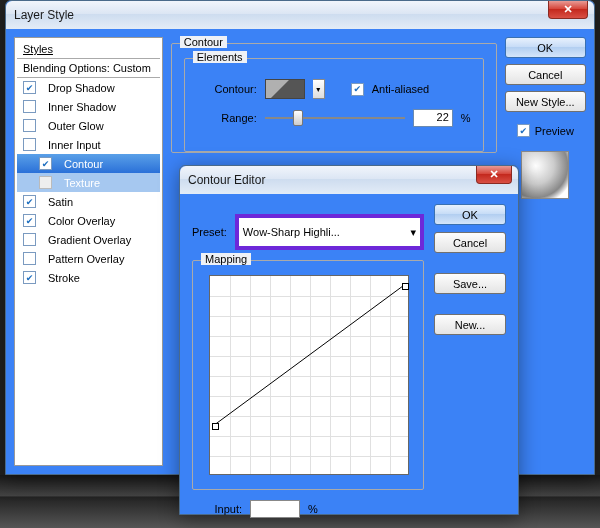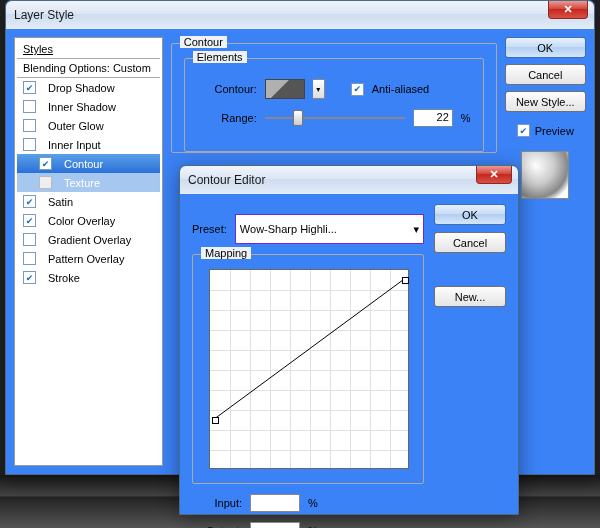--- a/index.html
+++ b/index.html
@@ -39,21 +39,21 @@
   .rcol { width: 85px; display: flex; flex-direction: column; gap: 6px; align-items: stretch; }
   .btn { height: 21px; border: 1px solid #707070; border-radius: 3px; background: linear-gradient(#fdfdfd,#e4e4e4); display: flex; align-items: center; justify-content: center; cursor: default; }
   .btn.primary { background: linear-gradient(#e8f1fd,#c8ddf7 45%,#b0cdf0 46%,#d6e6fa); border-color: #3a70b0; }
   .preview { margin-top: 6px; display: flex; align-items: center; gap: 5px; justify-content: center; }
   .swatch { margin-top: 8px; width: 48px; height: 48px; border: 1px solid #888; align-self: center; background: radial-gradient(circle at 30% 30%,#fff,#ccc 40%,#888 70%,#fff 85%); }
 
   .ce-win { top: 165px; left: 179px; width: 340px; height: 350px; }
   .ce-body { padding: 10px 12px; display: flex; gap: 10px; height: calc(100% - 28px); }
   .ce-left { flex: 1; }
   .ce-right { width: 72px; display: flex; flex-direction: column; gap: 7px; }
-  .preset-dd { flex: 1; height: 30px; border: 1px solid #6d28d9; background: #fff; display: flex; align-items: center; justify-content: space-between; padding: 0 4px; }
+  .preset-dd { flex: 1; height: 36px; border: 4px solid #6d28d9; background: #fff; display: flex; align-items: center; justify-content: space-between; padding: 0 4px; }
   .map-area { width: 200px; height: 200px; border: 1px solid #666; background: #fff; position: relative; margin: 4px 0 0 4px; }
   .grid-h, .grid-v { position: absolute; background: #e0e0e0; }
   .curve { position: absolute; inset: 0; }
   .handle { position: absolute; width: 7px; height: 7px; background: #fff; border: 1px solid #000; }
   .io-row { display: flex; align-items: center; gap: 8px; margin-top: 10px; }
   .io-lbl { width: 50px; text-align: right; }
   .io-field { width: 50px; height: 18px; border: 1px solid #888; background: #fff; }
 
   .bg-strip { position: absolute; left: 0; right: 0; top: 475px; bottom: 0; background: linear-gradient(#1a1a1a,#444 40%,#222 41%,#555); }
 </style>
@@ -210,17 +210,18 @@
       <div class="io-row">
         <span class="io-lbl">Output:</span>
         <span class="io-field"></span>
         <span>%</span>
       </div>
     </div>
     <div class="ce-right">
       <div class="btn primary">OK</div>
       <div class="btn">Cancel</div>
       <div style="height:6px"></div>
+      <div class="btn">Save...</div>
       <div style="height:6px"></div>
       <div class="btn">New...</div>
     </div>
   </div>
 </div>
 
 </body></html>

